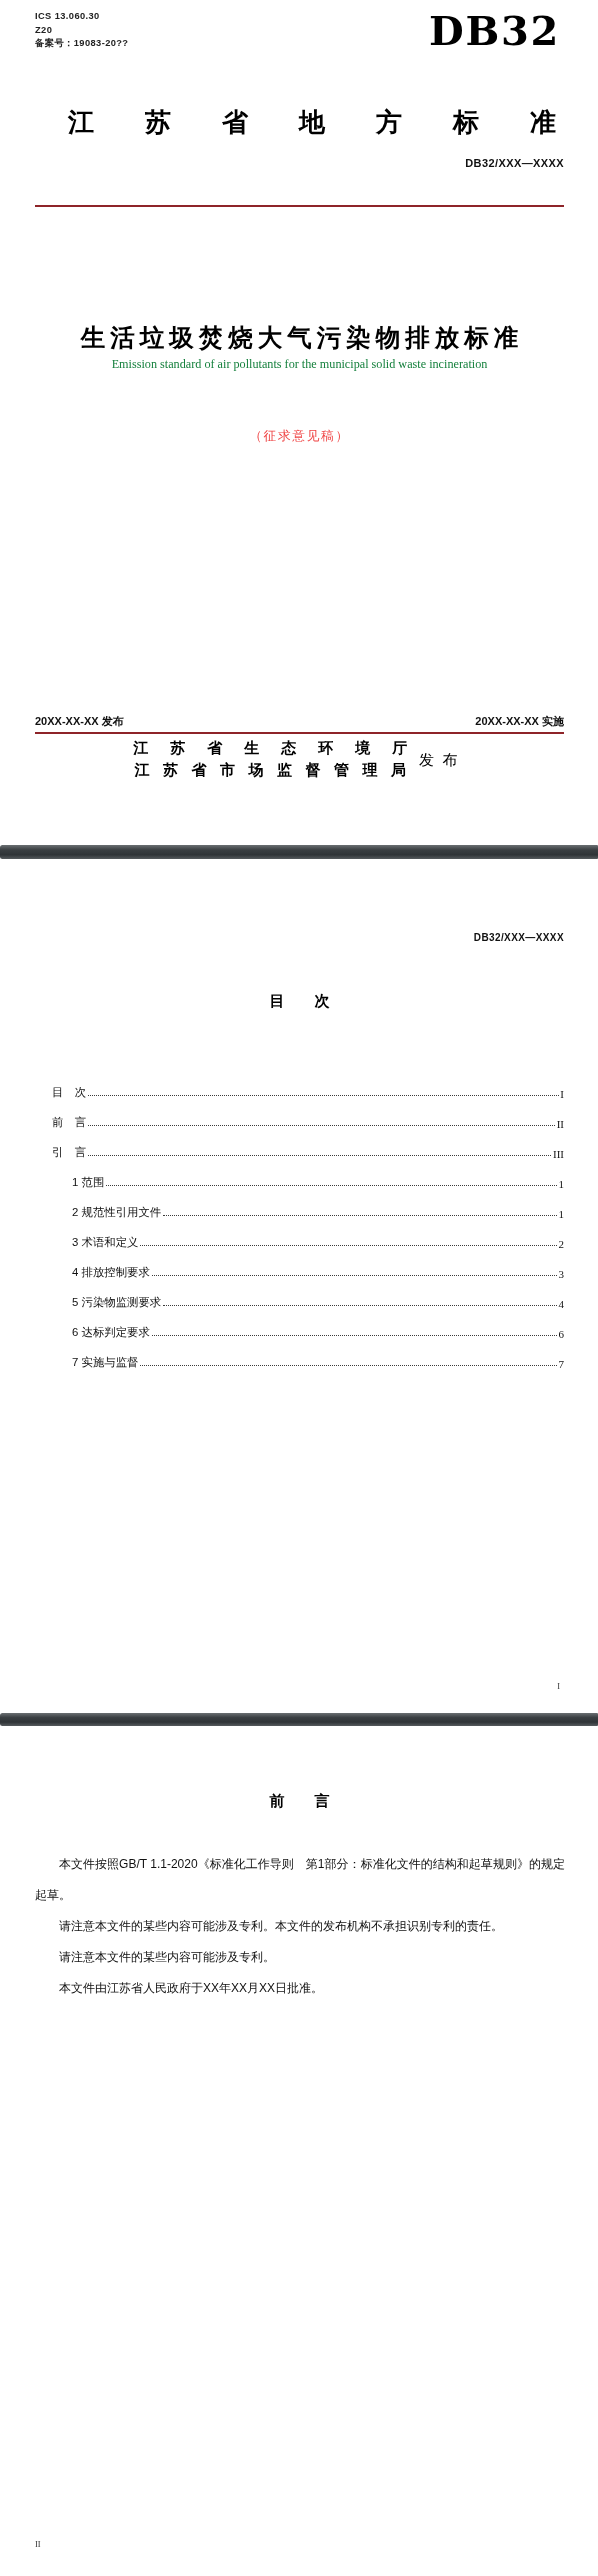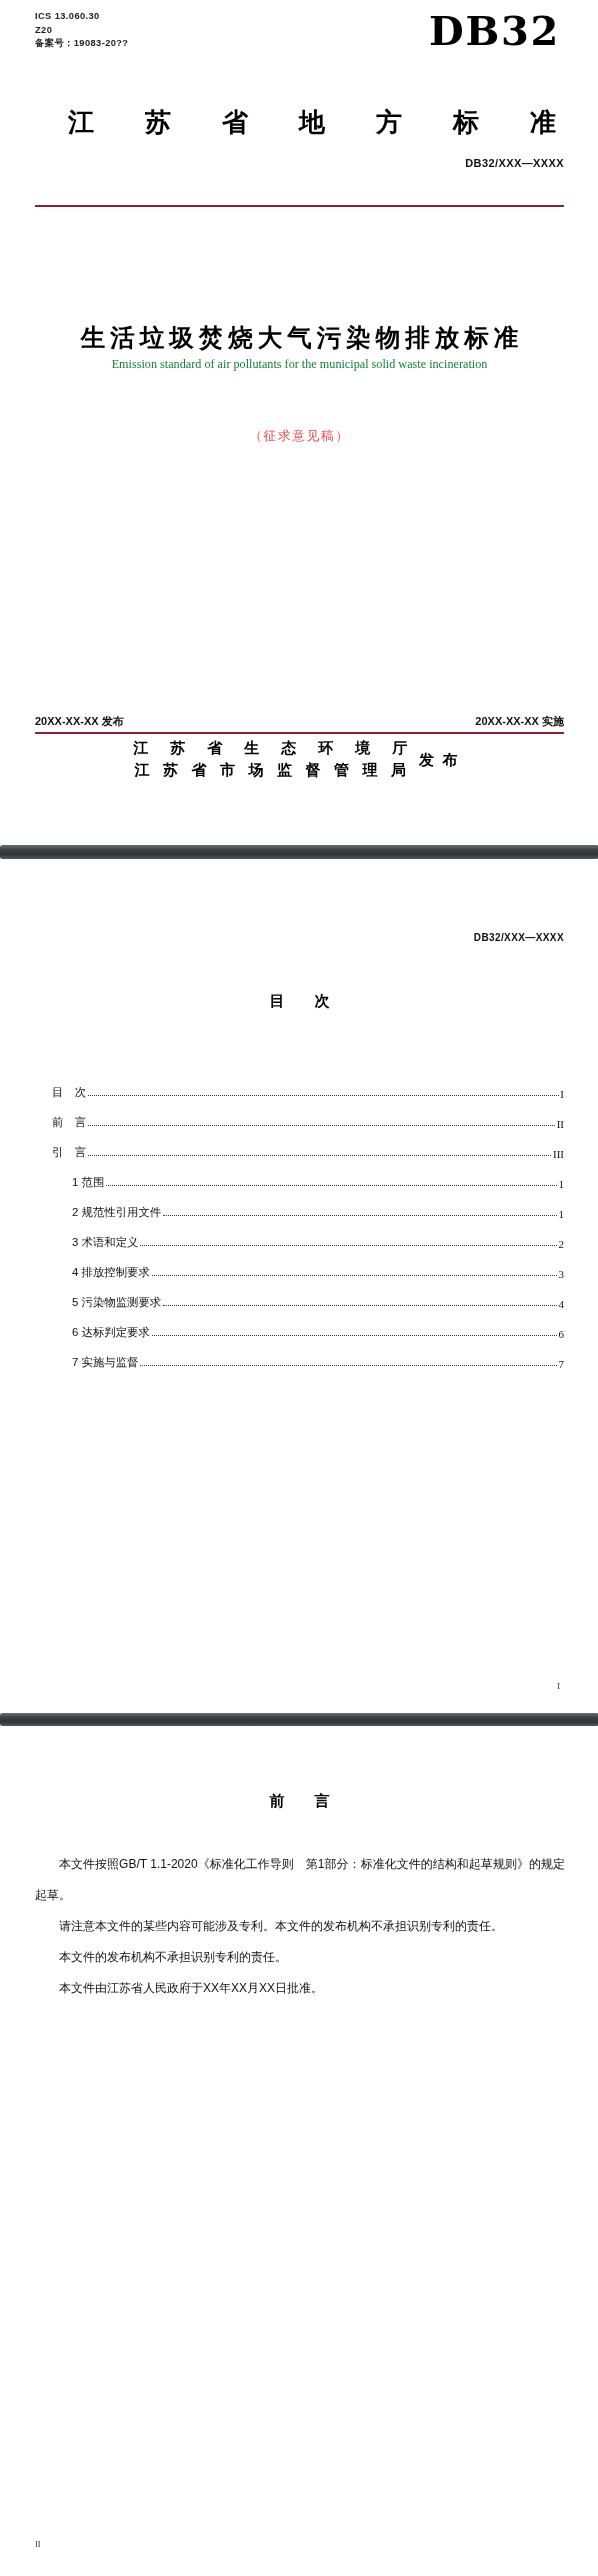--- a/index.html
+++ b/index.html
@@ -76,21 +76,21 @@
   .rule-bottom { top: 732px; }
   .issuer-row {
     position: absolute; top: 737px; left: 0; right: 0;
     display: flex; justify-content: center; align-items: center;
   }
   .issuer-lines { text-align: center; }
   .issuer-line { font-size: 15px; font-weight: bold; color: #000; line-height: 22px; white-space: nowrap; }
   .issuer-1 { letter-spacing: 22px; margin-right: -22px; }
   .issuer-2 { letter-spacing: 13.5px; margin-right: -13.5px; }
   .release-label {
-    font-size: 15px; font-weight: bold; color: #000;
+    font-size: 15px; font-weight: normal; color: #000;
     letter-spacing: 8.4px; margin-left: 11.8px; margin-top: 3px; white-space: nowrap;
   }
 
   
   .header-docnum {
     position: absolute; top: 73px; right: 35px;
     font-size: 10px; font-weight: bold; letter-spacing: 0.4px; color: #111;
   }
   .sec-heading {
     position: absolute; left: 0; right: 0; margin: 0;
@@ -232,21 +232,21 @@
   </section>
 
   <div class="page-sep"></div>
 
   <section class="page page-3">
     <h2 class="sec-heading heading-foreword">前　　言</h2>
 
     <div class="paras">
       <p class="para">本文件按照GB/T 1.1-2020《标准化工作导则　第1部分：标准化文件的结构和起草规则》的规定起草。</p>
         <p class="para">请注意本文件的某些内容可能涉及专利。本文件的发布机构不承担识别专利的责任。</p>
-        <p class="para">本文件的发布机构不承担识别专利的责任。</p>
+        <p class="para">请注意本文件的某些内容可能涉及专利。</p>
         <p class="para">本文件由江苏省人民政府于XX年XX月XX日批准。</p>
     </div>
 
     <div class="pageno pageno-left">II</div>
   </section>
 
 </div>
 
 
 </body></html>

